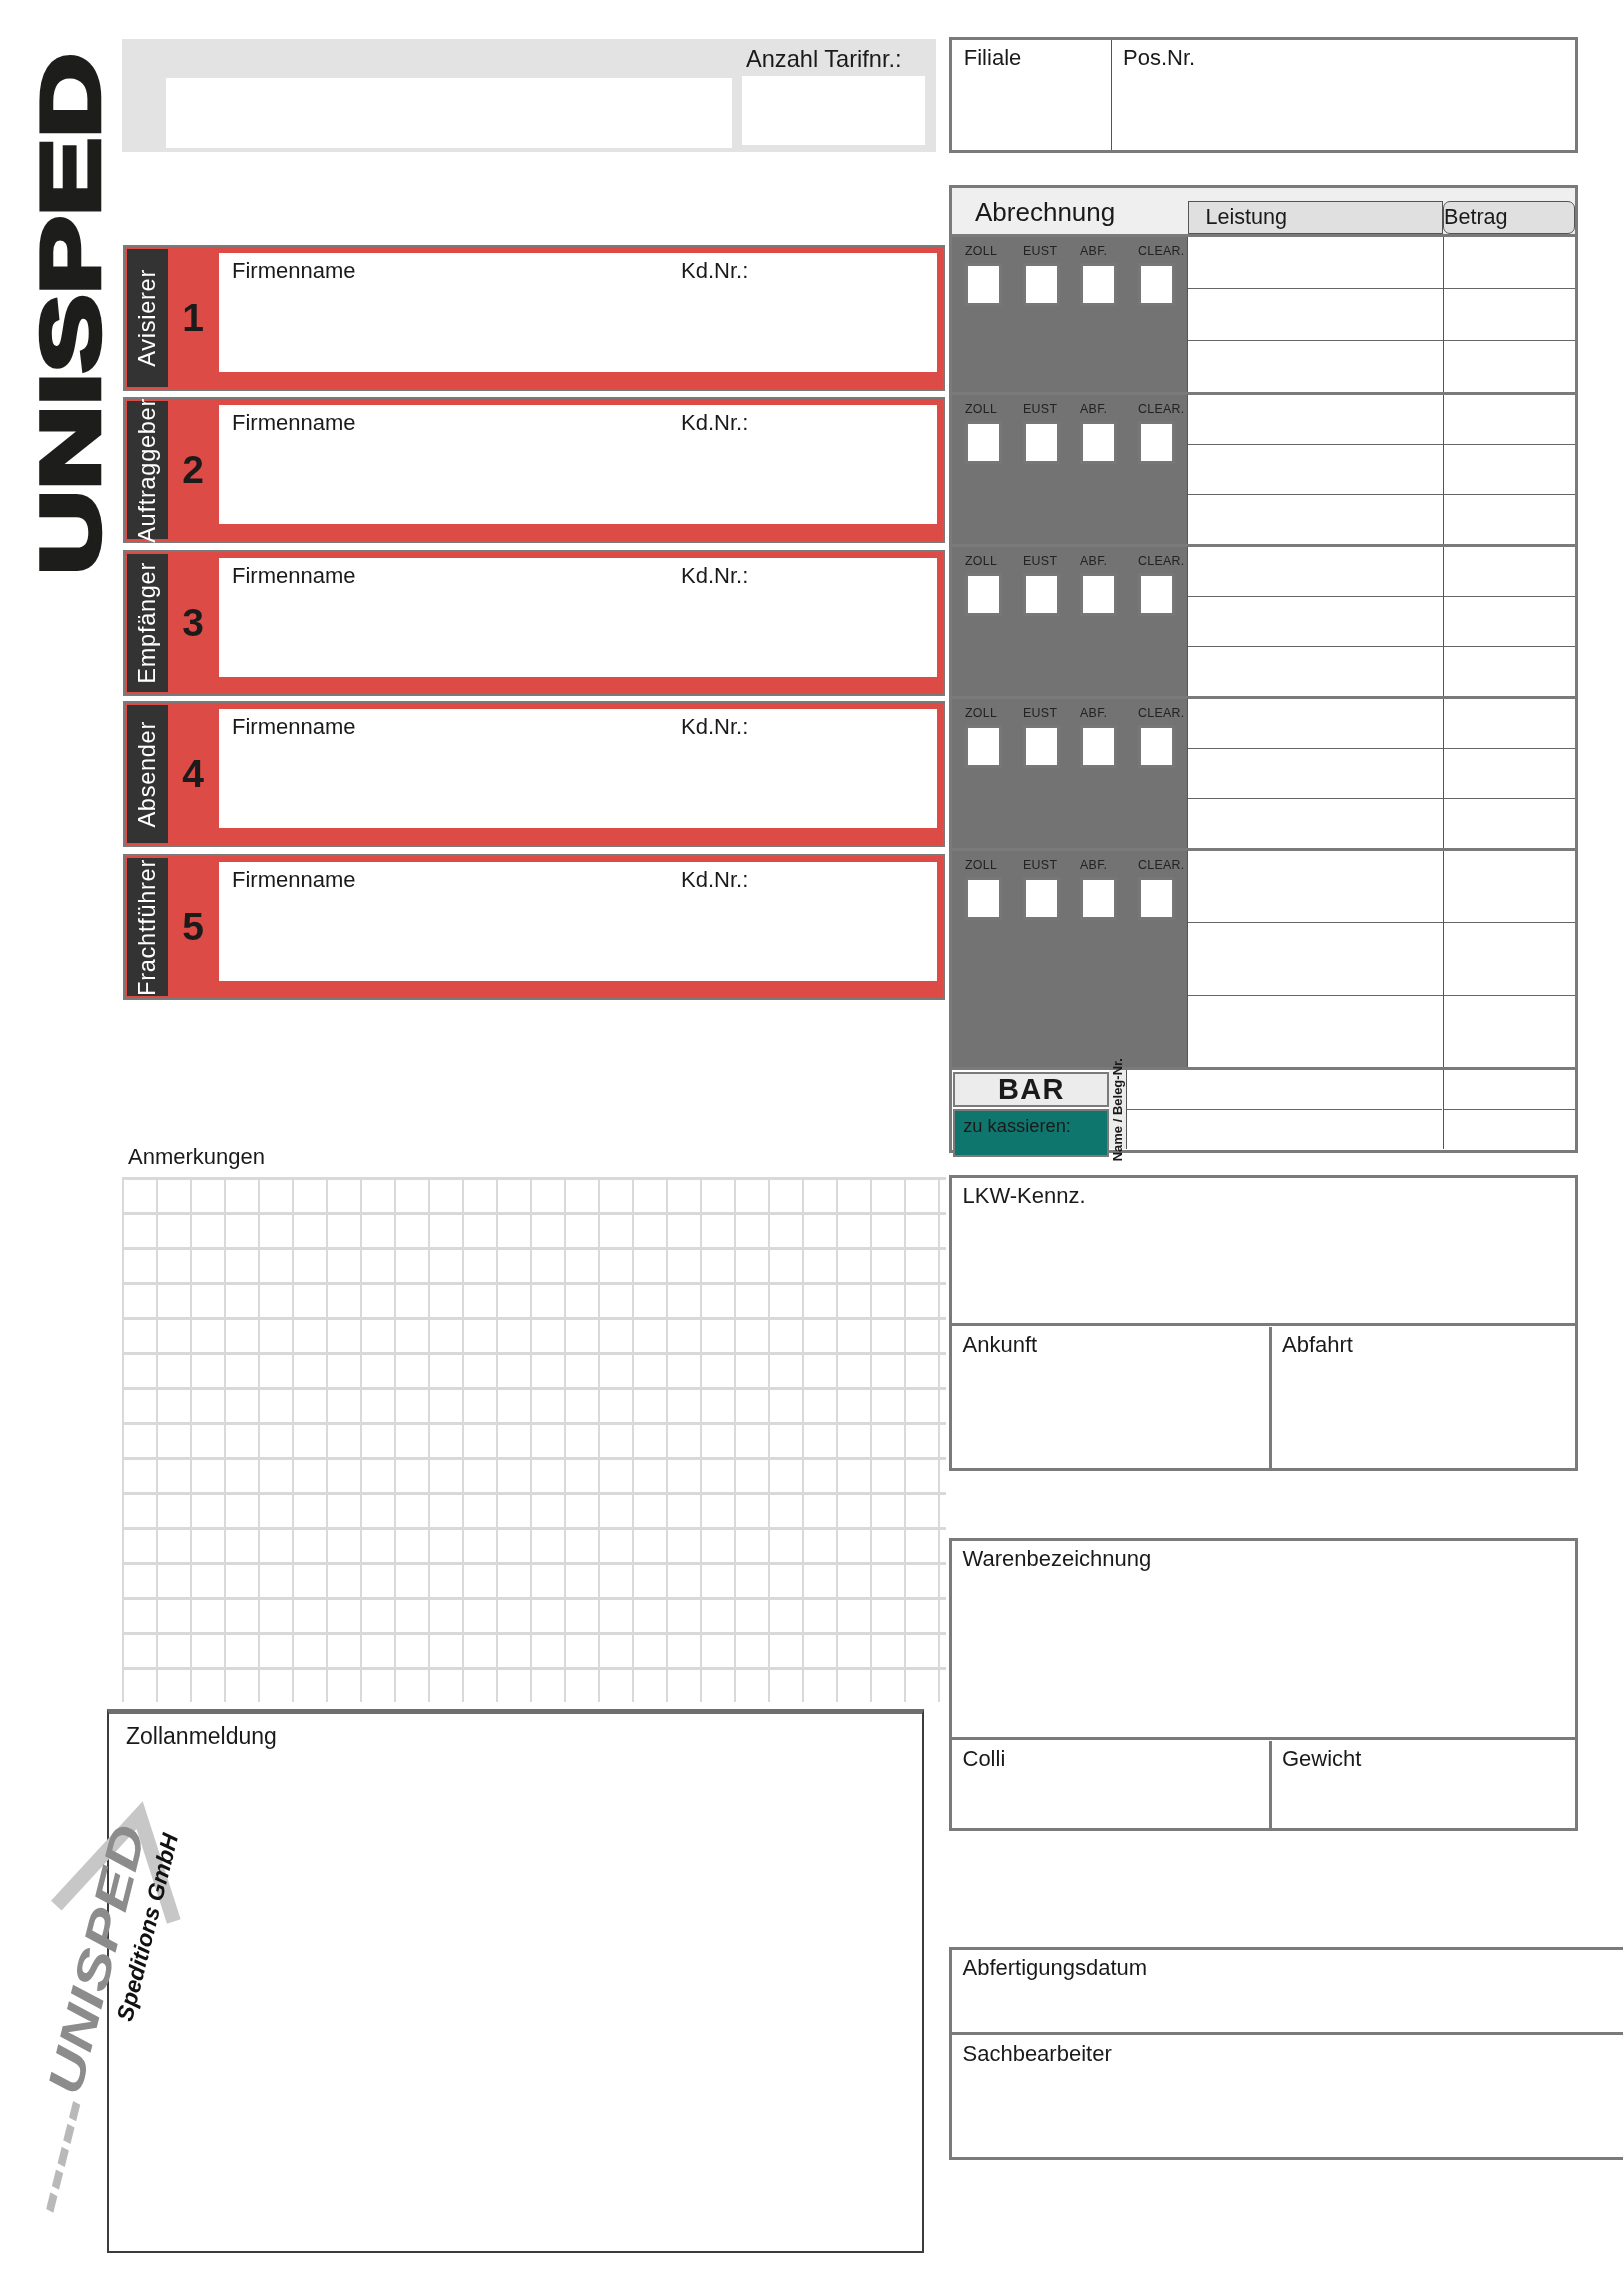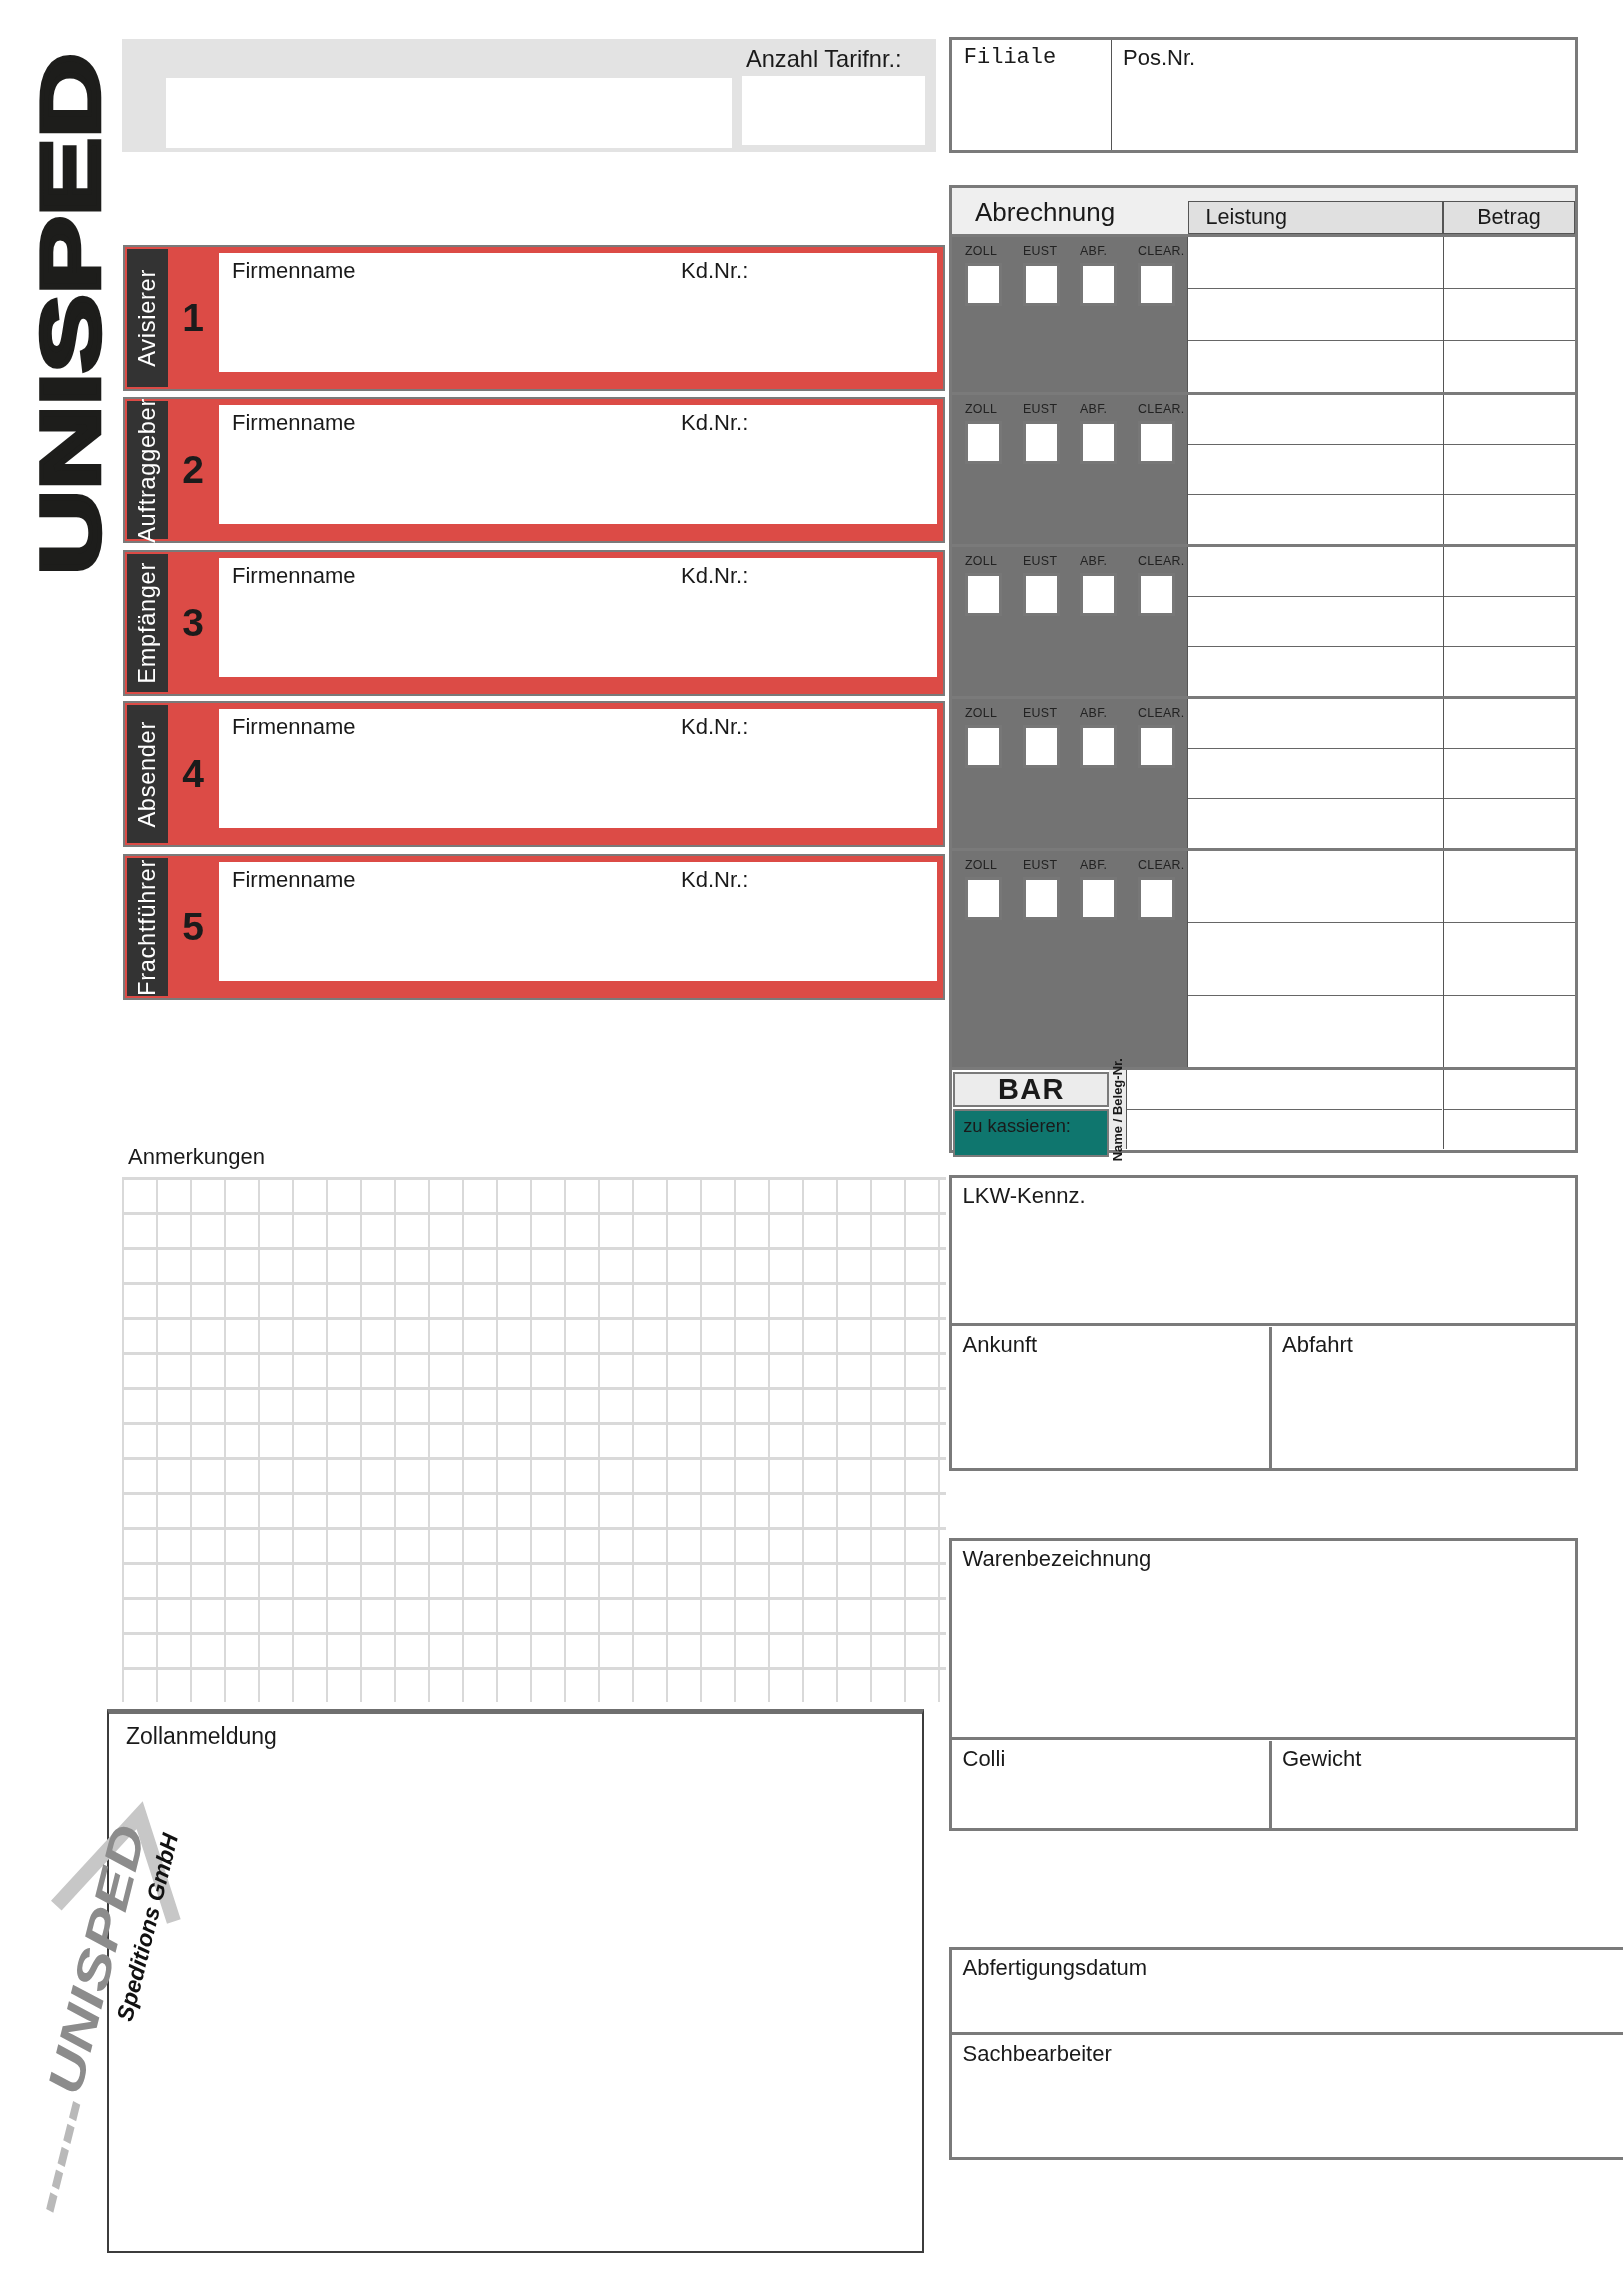--- a/index.html
+++ b/index.html
@@ -12,42 +12,42 @@
   .abs{position:absolute;}
   .lbl{font-size:22px;color:var(--ink);white-space:nowrap;}
 
   
   #top-block{left:122px;top:39px;width:814px;height:113px;background:var(--ltgray);}
   #abfert-label{left:182px;top:44px;font-size:24px;}
   #abfert-input{left:166px;top:77px;width:566px;height:70px;background:#fff;}
 
   #filiale-box{left:949px;top:37px;width:629px;height:116px;border:3.9px solid var(--bgray);background:#fff;}
   #filiale-divider{left:159px;top:0;width:1.3px;height:100%;background:var(--thin);}
-  #filiale-label{left:11.8px;top:5.2px;font-family:Liberation Mono, monospace;}
+  #filiale-label{left:11.8px;top:5.2px;}
   #posnr-label{left:171px;top:5.2px;}
 
   
   #logo-top{left:29px;top:25px;}
 
   
   .party-row{position:absolute;left:123px;width:822px;height:146px;background:var(--red);border:2.6px solid var(--bgray);}
   .party-tab{position:absolute;left:2px;top:2px;bottom:2px;width:41px;background:var(--tab);display:flex;align-items:center;justify-content:center;}
   .party-tab span{writing-mode:vertical-rl;transform:rotate(180deg);color:#fff;font-size:23.6px;letter-spacing:0.7px;}
   .party-num{position:absolute;left:43px;top:0;bottom:0;width:50px;display:flex;align-items:center;justify-content:center;font-size:39px;font-weight:bold;color:#1b1b1b;}
   .party-field{position:absolute;left:94px;top:5.9px;width:718px;height:119px;background:#fff;}
   .party-firm{position:absolute;left:13px;top:5.2px;font-size:22px;}
   .party-kdnr{position:absolute;left:462px;top:5.2px;font-size:22px;}
 
   
   #abrechnung{left:949px;top:185px;width:629px;height:968px;border:3.3px solid var(--bgray);background:#fff;}
   #abr-header{position:absolute;left:0;top:0;width:623px;height:46px;background:var(--panel);}
   #abr-title{position:absolute;left:23px;top:9.2px;font-size:26px;}
   .abr-head-cell{position:absolute;top:13px;height:33px;background:var(--cellhead);border:1.3px solid var(--thin);font-size:21.6px;line-height:30px;}
   #abr-head-leistung{left:236px;width:255px;padding-left:16.4px;}
-  #abr-head-betrag{left:491px;width:132px;text-align:center;}
+  #abr-head-betrag{left:491px;width:132px;text-align:left;border-radius:7px;}
   .abr-section{position:absolute;left:0;width:623px;border-top:3.3px solid var(--bgray);display:flex;}
   .abr-left{width:236px;border-right:1.3px solid var(--thin);position:relative;background:#737373;}
   .chk-col{position:absolute;top:6.5px;width:56px;}
   .chk-label{font-size:12.4px;letter-spacing:0.3px;color:#222;}
   .chk-box{width:37px;height:43px;border:3.3px solid #777;background:#fff;margin-top:5.2px;}
   .abr-leistung{width:255px;display:flex;flex-direction:column;}
   .abr-betrag{flex:1;border-left:1.3px solid var(--thin);display:flex;flex-direction:column;}
   .abr-cell{flex:1;border-bottom:1.3px solid #666;}
   .abr-leistung .abr-cell:last-child,.abr-betrag .abr-cell:last-child{border-bottom:none;}
 

